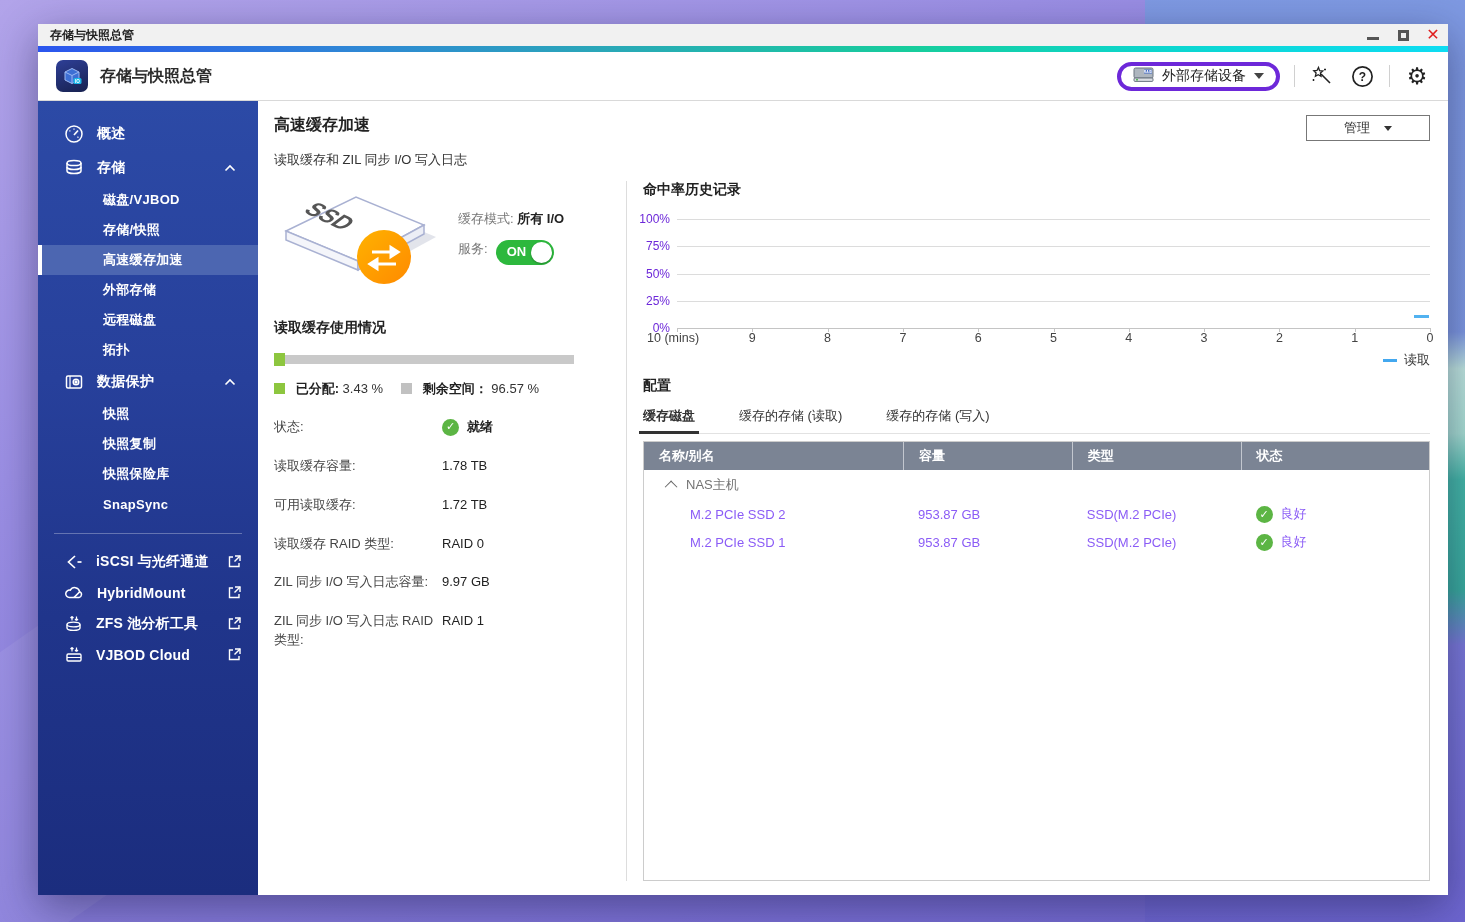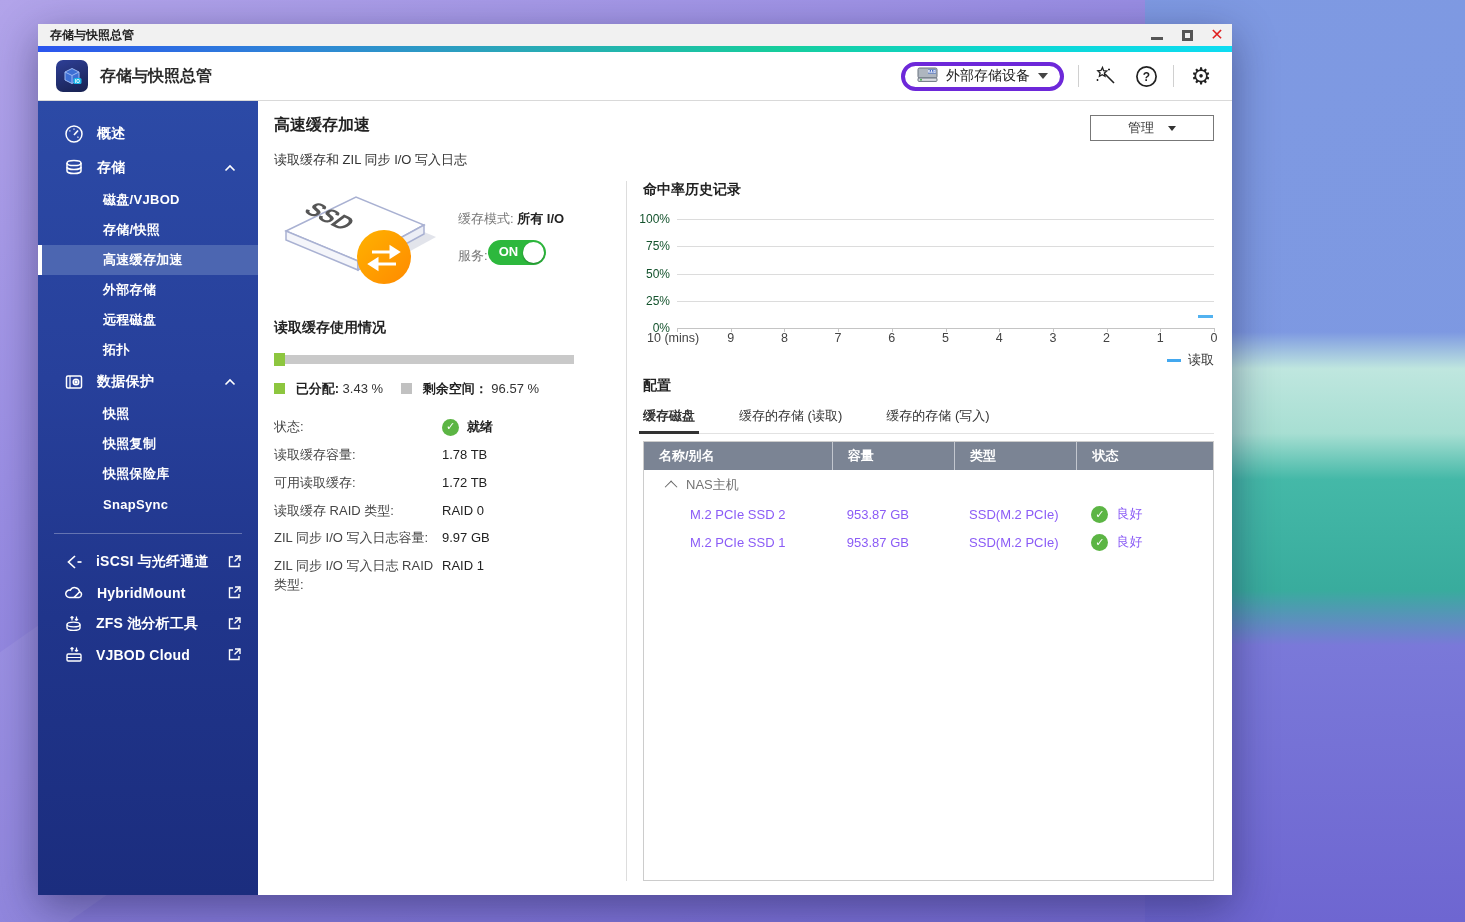--- a/index.html
+++ b/index.html
@@ -8,21 +8,21 @@
 
   
   .desktop { position:absolute; inset:0;
     background:linear-gradient(155deg,#b2a4ea 0%, #9b8fe4 30%, #8A7FDC 55%, #7b70d6 80%, #6f66cf 100%); }
   .desktop .right-shapes { position:absolute; top:0; right:0; width:320px; height:100%;
     background:linear-gradient(180deg,#7d9ae2 0%, #7d9ae2 36%, #c2ecdf 40%, #a9e4d2 47%, #41bca5 52%, #35af9a 64%, #7a79d9 70%, #6e66d1 100%); opacity:.95; }
   .desktop .streak { position:absolute; left:-120px; top:520px; width:700px; height:260px;
     background:rgba(255,255,255,.07); transform:rotate(-35deg); }
 
   
-  .window { position:absolute; left:38px; top:24px; width:1194px; height:871px;
+  .window { position:absolute; left:38px; top:24px; width:1410px; height:871px;
     background:#fff; box-shadow:0 12px 40px rgba(20,20,60,.45); display:flex; flex-direction:column; }
 
   .titlebar { height:22px; background:#f1f1f1; display:flex; align-items:center;
     padding:0 8px 0 12px; flex:0 0 auto; }
   .titlebar .wtitle { font-size:12px; font-weight:bold; color:#222; flex:1; }
   .win-controls { display:flex; align-items:center; gap:16px; }
   .wc { width:14px; height:14px; display:flex; align-items:center; justify-content:center; cursor:pointer; }
   .wc-min { width:12px; height:3px; background:#555; margin-top:6px; }
   .wc-max { width:11px; height:11px; border:3px solid #555; }
   .wc-close { color:#e02020; font-size:16px; font-weight:bold; line-height:1; }
@@ -76,50 +76,50 @@
   .columns { display:flex; flex:1; margin-top:12px; min-height:0; }
   .left-col { width:352px; flex:0 0 auto; padding-right:14px; }
   .right-col { flex:1; border-left:1px solid #ddd; padding-left:16px; min-width:0; display:flex; flex-direction:column; }
 
   
   .ssd-block { display:flex; align-items:center; gap:14px; }
   .ssd-art { width:170px; height:112px; position:relative; flex:0 0 auto; }
   .mode-service { display:flex; flex-direction:column; gap:12px; }
   .mode-line { font-size:13px; color:#777; }
   .mode-line b { color:#222; font-size:13px; }
-  .service-line { display:flex; align-items:flex-end; color:#777; }
+  .service-line { display:flex; align-items:flex-start; gap:8px; color:#777; }
   .toggle { width:58px; height:25px; border-radius:13px; background:#2db83d; position:relative; cursor:pointer; }
   .toggle .on-txt { position:absolute; left:11px; top:4px; color:#fff; font-weight:bold; font-size:13px; }
   .toggle .knob { position:absolute; right:2px; top:2px; width:21px; height:21px; border-radius:50%; background:#fff;
     box-shadow:0 1px 2px rgba(0,0,0,.3); }
 
   .section-title { font-size:14px; font-weight:bold; color:#222; margin-top:26px; }
   .usage-bar { margin-top:18px; width:300px; height:9px; background:#c9c9c9; position:relative; }
   .usage-bar .alloc { position:absolute; left:0; top:-2px; bottom:-2px; width:3.43%; min-width:11px; background:#8dc63f; }
   .usage-legend { display:flex; align-items:center; gap:18px; margin-top:16px; font-size:13px; }
   .leg-chip { width:11px; height:11px; display:inline-block; margin-right:7px; vertical-align:-1px; }
   .leg-green { background:#8dc63f; }
   .leg-gray { background:#c1c1c1; }
   .usage-legend b { color:#222; }
 
-  .kv { margin-top:20px; display:grid; grid-template-columns:168px 1fr; row-gap:9px; font-size:13px; }
+  .kv { margin-top:20px; display:grid; grid-template-columns:168px 1fr; row-gap:20px; font-size:13px; }
   .kv .k { color:#444; line-height:1.45; }
   .kv .v { color:#222; line-height:1.45; }
   .status-v { display:flex; align-items:center; gap:8px; font-weight:bold; }
   .check-circle { width:17px; height:17px; border-radius:50%; background:#5cb544; display:inline-flex;
     align-items:center; justify-content:center; color:#fff; font-size:11px; flex:0 0 auto; }
   .check-circle::before { content:"\2713"; font-weight:bold; }
 
   
   .chart-title { font-size:14px; font-weight:bold; color:#222; }
   .chart-area { margin-top:20px; padding-left:34px; position:relative; }
   .plot { position:relative; height:109px; }
   .gridline { position:absolute; left:0; right:0; height:1px; background:#dcdcdc; }
   .gridline.axis0 { background:#c4c4c4; }
-  .ylab { position:absolute; right:calc(100% + 7px); transform:translateY(-50%); font-size:12px; color:#14532d; white-space:nowrap; }
+  .ylab { position:absolute; right:calc(100% + 7px); transform:translateY(-50%); font-size:12px; color:#6d28d9; white-space:nowrap; }
   .xtick { position:absolute; top:109px; width:1px; height:4px; background:#c4c4c4; }
   .series-dash { position:absolute; right:1px; bottom:calc(10% - 1px); width:15px; height:3px; background:#52b2f0; }
   .xlabels { position:relative; height:16px; margin-top:3px; }
   .xlab { position:absolute; transform:translateX(-50%); font-size:12.5px; color:#444; white-space:nowrap; }
   .xlab.first { transform:none; left:-30px !important; }
   .chart-legend { display:flex; justify-content:flex-end; align-items:center; gap:7px; margin-top:4px; font-size:13px; color:#333; }
   .legend-dash { width:14px; height:3px; background:#43a8ef; }
 
   
   .config-title { font-size:14px; font-weight:bold; color:#222; margin-top:8px; }

